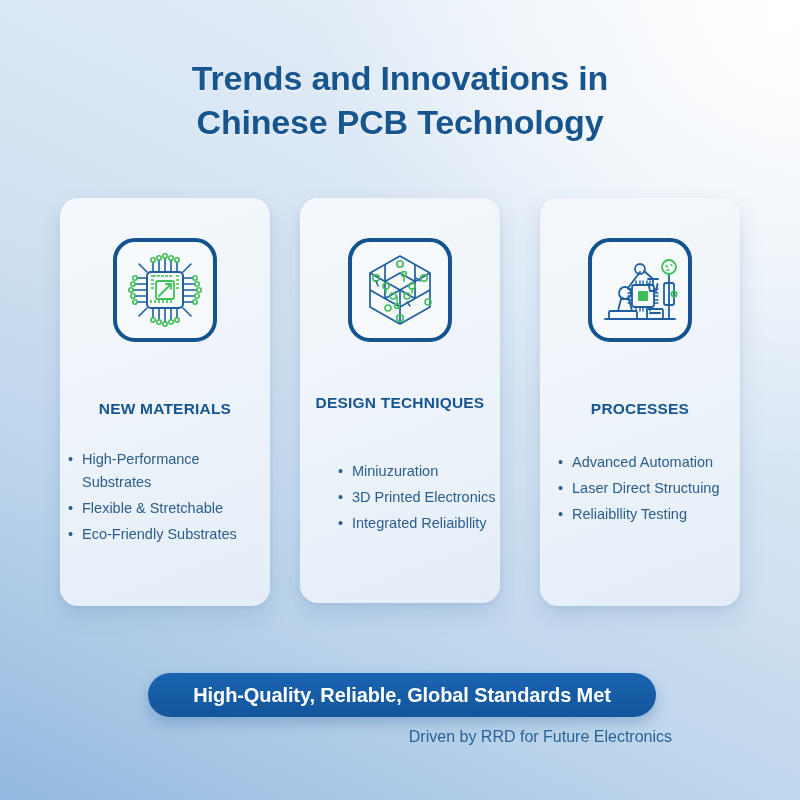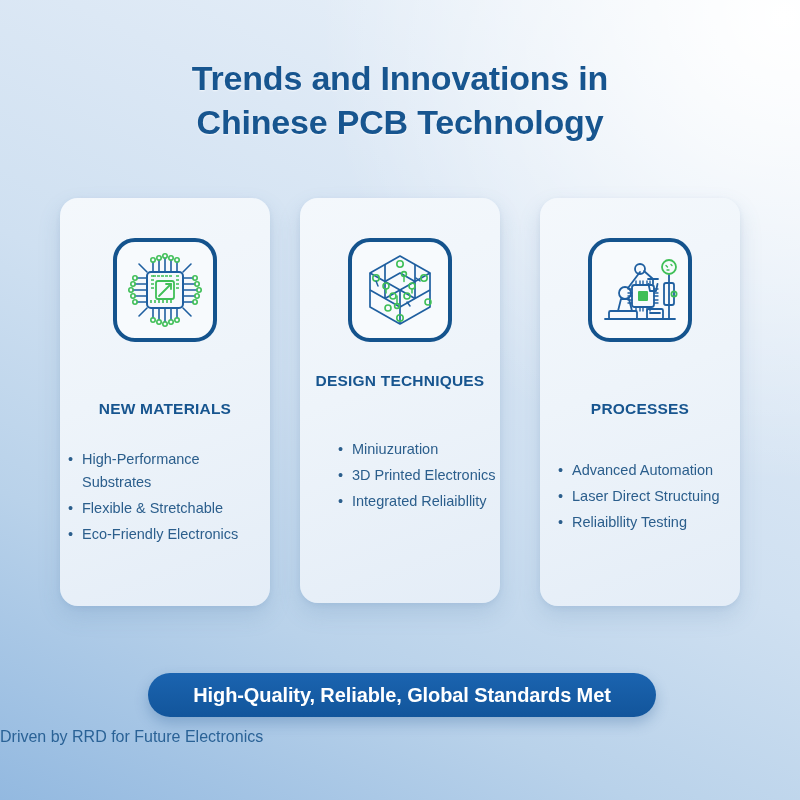--- a/index.html
+++ b/index.html
@@ -78,35 +78,35 @@
   .card-heading {
     margin-top: 56px;
     color: #17558f;
     font-size: 15.5px;
     font-weight: bold;
     line-height: 22px;
     text-align: center;
     letter-spacing: 0.2px;
     padding: 0 8px;
   }
-  .card-2 .card-heading { margin-top: 28px; }
+  .card-2 .card-heading { margin-top: 50px; }
 
   .bullets {
     margin: 0;
     padding: 0;
     list-style: none;
     color: #2b5e8c;
     font-size: 14.5px;
     line-height: 23px;
     width: 100%;
     box-sizing: border-box;
   }
   .card-1 .bullets { margin-top: 28px; padding-left: 8px; }
   .card-2 .bullets { margin-top: 46px; padding-left: 38px; }
-  .card-3 .bullets { margin-top: 39px; padding-left: 18px; }
+  .card-3 .bullets { margin-top: 31px; padding-left: 18px; }
 
   .bullets li {
     position: relative;
     padding-left: 14px;
     white-space: nowrap;
     margin-bottom: 3px;
   }
   .card-1 .bullets li.wrap { white-space: normal; max-width: 168px; }
   .bullets li::before {
     content: "\2022";
@@ -134,21 +134,21 @@
     color: #ffffff;
     font-size: 20px;
     font-weight: bold;
     letter-spacing: -0.1px;
   }
   .tagline {
     position: absolute;
     top: 728px;
     left: 0;
     width: 672px;
-    text-align: left;
+    text-align: right;
     color: #2a6296;
     font-size: 16px;
   }
 </style>
 </head>
 <body>
 
 <div id="poster">
 
   <div class="title-block">
@@ -198,21 +198,21 @@
             <circle cx="76" cy="42" r="2.2"></circle>
               <circle cx="74" cy="48" r="2.2"></circle>
             <circle cx="72" cy="54" r="2.2"></circle>
           </g>
         </svg>
       </div>
       <div class="card-heading">NEW MATERIALS</div>
       <ul class="bullets">
         <li class="wrap">High-Performance Substrates</li>
         <li>Flexible &amp; Stretchable</li>
-        <li>Eco-Friendly Electronics</li>
+        <li>Eco-Friendly Substrates</li>
       </ul>
     </div>
 
     <div class="card card-2">
       <div class="icon-frame">
         <svg width="80" height="80" viewBox="0 0 80 80" fill="none">
           <g stroke="#1f5fa0" stroke-width="1.7" stroke-linejoin="round">
             <path d="M40 6 70 23v34L40 74 10 57V23z"></path>
             <path d="M10 23l30 17 30-17M40 40v34"></path>
             <path d="M25 14.5v34M55 14.5v34M10 40l30 17M70 40L40 57"></path>

